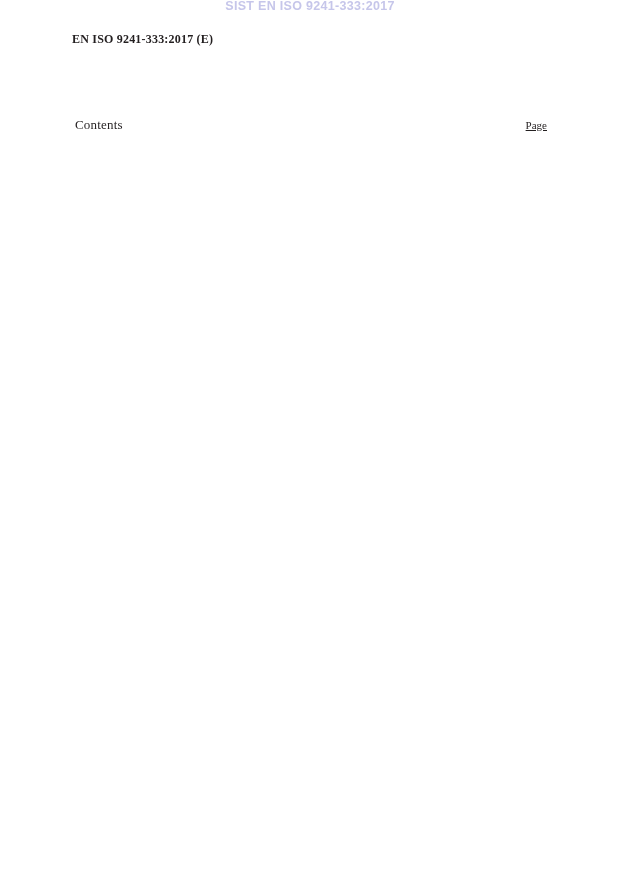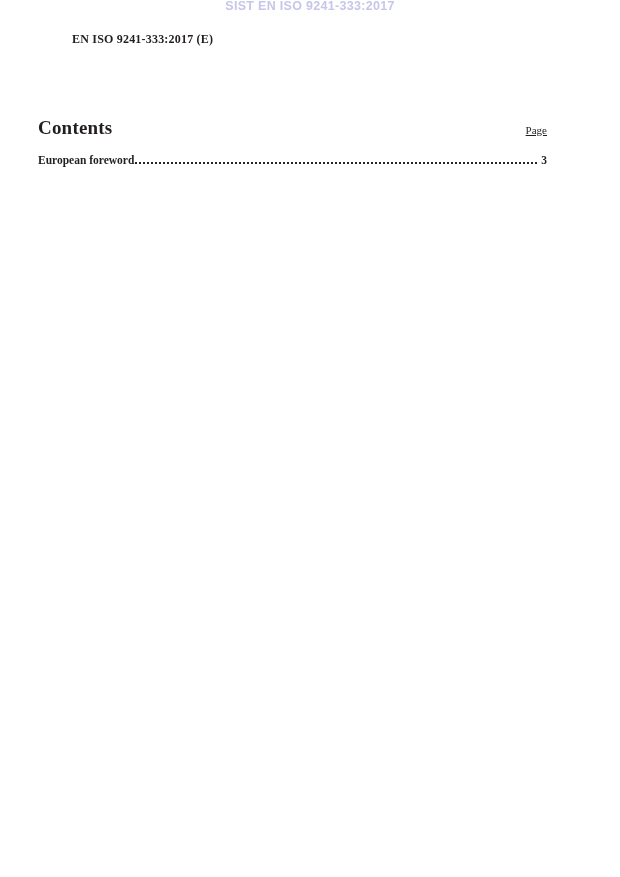--- a/index.html
+++ b/index.html
@@ -38,23 +38,24 @@
   .contents-row {
     position: absolute;
     left: 38px;
     right: 73px;
     top: 117px;
     display: flex;
     justify-content: space-between;
     align-items: baseline;
   }
   .contents-title {
-    font-size: 19px;
-    font-weight: bold;
+    font-size: 13px;
+    font-weight: normal;
     letter-spacing: 0.2px;
+    margin-left: 37px;
   }
   .page-col-label {
     font-size: 11px;
     text-decoration: underline;
   }
   .toc {
     position: absolute;
     left: 38px;
     right: 73px;
     top: 153px;
@@ -90,23 +91,16 @@
 
   <div class="watermark">SIST EN ISO 9241-333:2017</div>
 
   <div class="doc-id">EN ISO 9241-333:2017 (E)</div>
 
   <div class="contents-row">
     <span class="contents-title">Contents</span>
     <span class="page-col-label">Page</span>
   </div>
 
-  <div class="toc">
-    <div class="toc-entry">
-      <span class="toc-label">European foreword</span>
-      <span class="toc-leader"></span>
-      <span class="toc-page">3</span>
-    </div>
-  </div>
 
   <div class="page-number">2</div>
 
 </div>
 
 </body></html>

